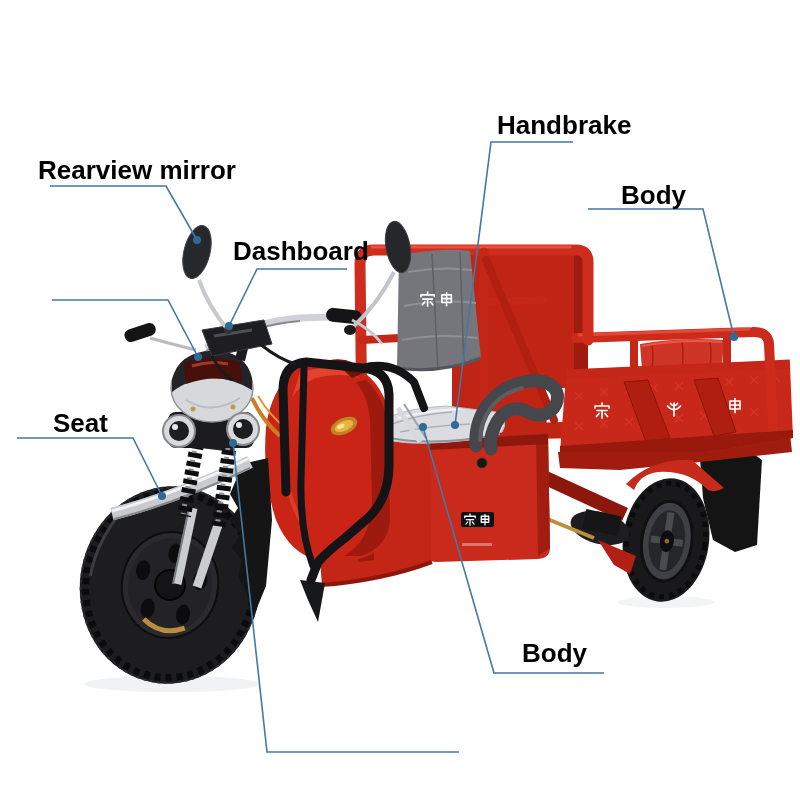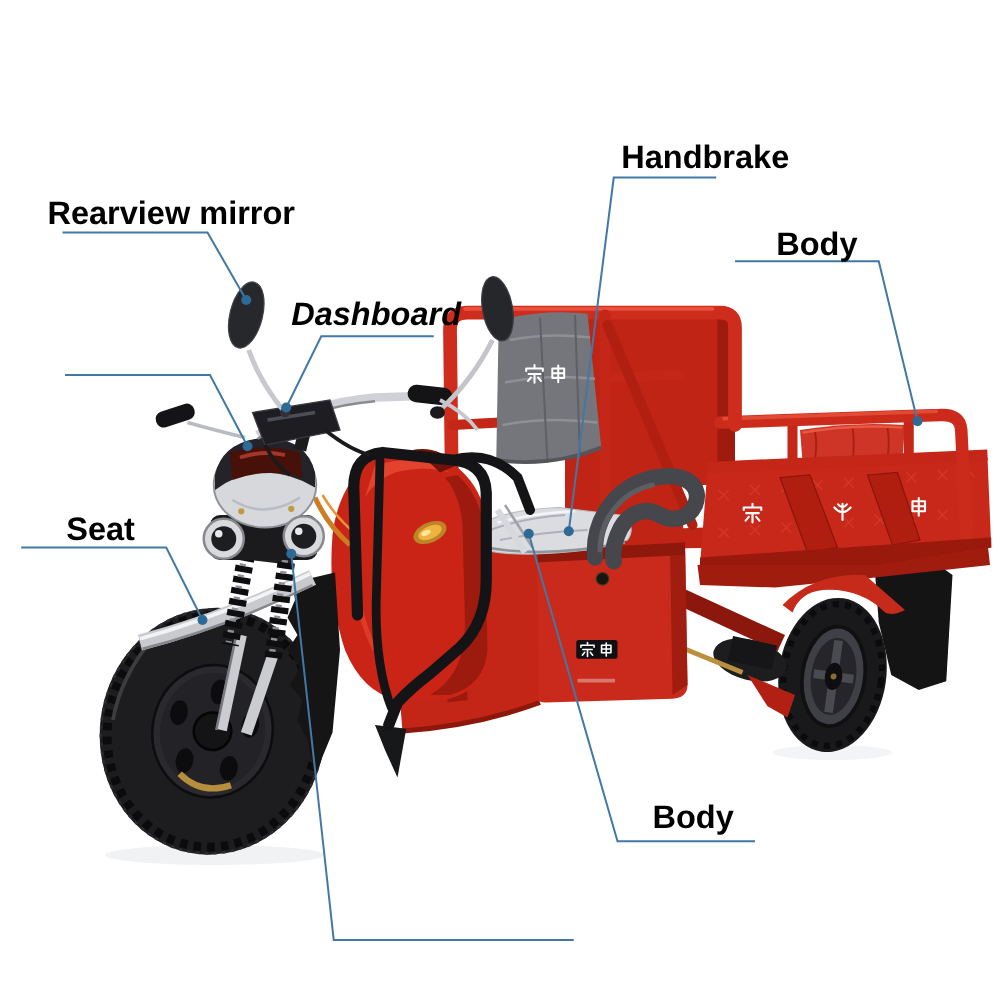--- a/index.html
+++ b/index.html
@@ -6,21 +6,21 @@
   .canvas{
     position:relative;width:800px;height:800px;background:#ffffff;overflow:hidden;
     font-family:"Liberation Sans","DejaVu Sans",sans-serif;
   }
   .stage{position:absolute;left:0;top:0;}
   .callout{
     position:absolute;color:#000000;font-weight:700;font-size:26px;line-height:26px;
     white-space:pre-line;letter-spacing:0px;
   }
   .co-rearview {left:38px; top:157px;}
-  .co-dashboard{left:233px;top:238px;font-style:italic;}
+  .co-dashboard{left:233px;top:238px;}
   .co-carlight {left:58px; top:268px;}
   .co-tire     {left:53px; top:410px;}
   .co-handbrake{left:497px;top:112px;}
   .co-body     {left:621px;top:182px;}
   .co-seat     {left:522px;top:640px;}
   .co-shock    {left:277px;top:683px;line-height:31px;}
   .leader{stroke:#4278a5;stroke-width:1.6;fill:none;}
   .ldot{fill:#2e6a96;stroke:none;}
   .wglyph{stroke:#ffffff;stroke-width:1.7;fill:none;stroke-linecap:round;stroke-linejoin:round;}
 </style>

